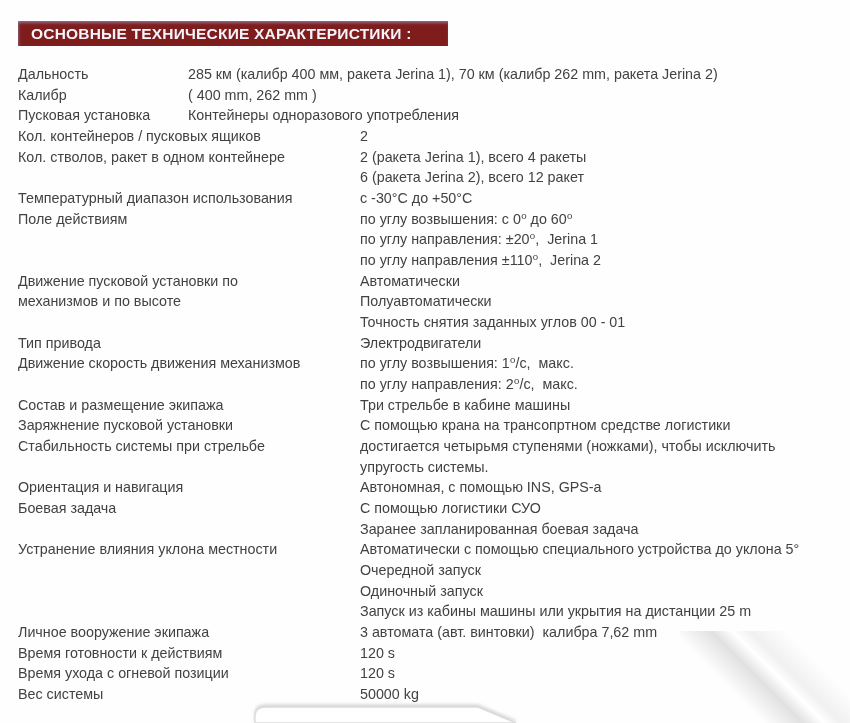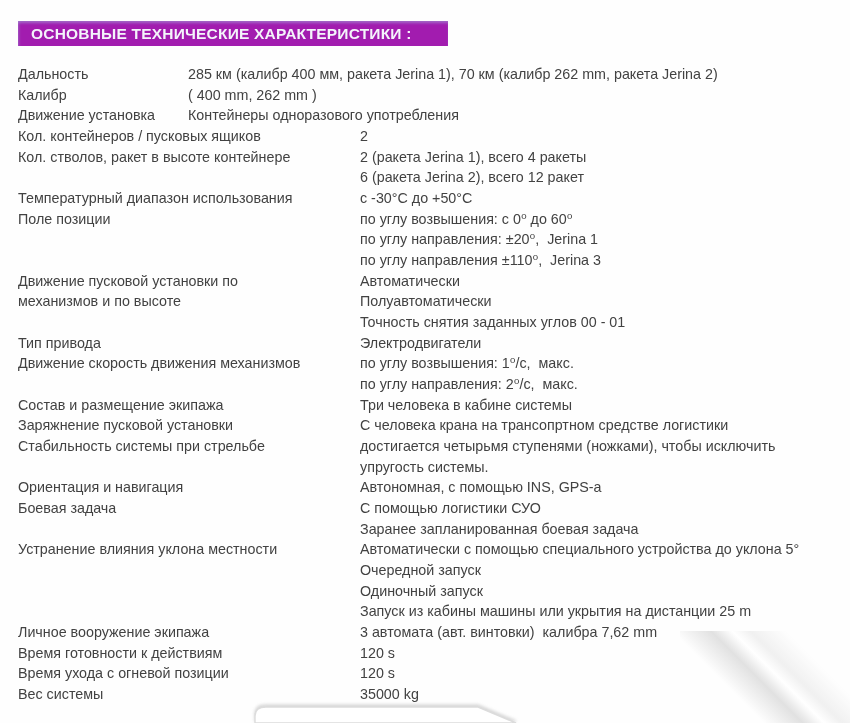--- a/index.html
+++ b/index.html
@@ -12,21 +12,21 @@
     position: relative;
     width: 850px; height: 723px;
     background: #fefefe;
     overflow: hidden;
   }
   
   .header-bar {
     position: absolute;
     left: 18px; top: 21px;
     width: 430px; height: 25px;
-    background: #a21caf;
+    background: #7f1d1d;
     box-shadow: inset 0 3px 3px -1px rgba(160,170,220,0.55),
                 inset 3px 0 3px -2px rgba(160,170,220,0.40);
     display: flex;
     align-items: center;
   }
   .header-bar .title {
     color: #f4f4fb;
     font-size: 15.5px;
     font-weight: bold;
     letter-spacing: 0.2px;
@@ -85,49 +85,49 @@
 
 <div class="page">
 
   <div class="header-bar">
     <span class="title">ОСНОВНЫЕ ТЕХНИЧЕСКИЕ ХАРАКТЕРИСТИКИ :</span>
   </div>
 
   <div class="specs">
       <div class="row"><span class="lbl">Дальность</span><span class="val near">285 км (калибр 400 мм, ракета Jerina 1), 70 км (калибр 262 mm, ракета Jerina 2)</span></div>
       <div class="row"><span class="lbl">Калибр</span><span class="val near">( 400 mm, 262 mm )</span></div>
-      <div class="row"><span class="lbl">Движение установка</span><span class="val near">Контейнеры одноразового употребления</span></div>
+      <div class="row"><span class="lbl">Пусковая установка</span><span class="val near">Контейнеры одноразового употребления</span></div>
       <div class="row"><span class="lbl">Кол. контейнеров / пусковых ящиков</span><span class="val far">2</span></div>
-      <div class="row"><span class="lbl">Кол. стволов, ракет в высоте контейнере</span><span class="val far">2 (ракета Jerina 1), всего 4 ракеты</span></div>
+      <div class="row"><span class="lbl">Кол. стволов, ракет в одном контейнере</span><span class="val far">2 (ракета Jerina 1), всего 4 ракеты</span></div>
       <div class="row"><span class="lbl"></span><span class="val far">6 (ракета Jerina 2), всего 12 ракет</span></div>
       <div class="row"><span class="lbl">Температурный диапазон использования</span><span class="val far">с -30°C до +50°C</span></div>
-      <div class="row"><span class="lbl">Поле позиции</span><span class="val far">по углу возвышения: с 0⁰ до 60⁰</span></div>
+      <div class="row"><span class="lbl">Поле действиям</span><span class="val far">по углу возвышения: с 0⁰ до 60⁰</span></div>
       <div class="row"><span class="lbl"></span><span class="val far">по углу направления: ±20⁰,  Jerina 1</span></div>
-      <div class="row"><span class="lbl"></span><span class="val far">по углу направления ±110⁰,  Jerina 3</span></div>
+      <div class="row"><span class="lbl"></span><span class="val far">по углу направления ±110⁰,  Jerina 2</span></div>
       <div class="row"><span class="lbl">Движение пусковой установки по</span><span class="val far">Автоматически</span></div>
       <div class="row"><span class="lbl">механизмов и по высоте</span><span class="val far">Полуавтоматически</span></div>
       <div class="row"><span class="lbl"></span><span class="val far">Точность снятия заданных углов 00 - 01</span></div>
       <div class="row"><span class="lbl">Тип привода</span><span class="val far">Электродвигатели</span></div>
       <div class="row"><span class="lbl">Движение скорость движения механизмов</span><span class="val far">по углу возвышения: 1⁰/с,  макс.</span></div>
       <div class="row"><span class="lbl"></span><span class="val far">по углу направления: 2⁰/с,  макс.</span></div>
-      <div class="row"><span class="lbl">Состав и размещение экипажа</span><span class="val far">Три человека в кабине системы</span></div>
-      <div class="row"><span class="lbl">Заряжнение пусковой установки</span><span class="val far">С человека крана на трансопртном средстве логистики</span></div>
+      <div class="row"><span class="lbl">Состав и размещение экипажа</span><span class="val far">Три стрельбе в кабине машины</span></div>
+      <div class="row"><span class="lbl">Заряжнение пусковой установки</span><span class="val far">С помощью крана на трансопртном средстве логистики</span></div>
       <div class="row"><span class="lbl">Стабильность системы при стрельбе</span><span class="val far">достигается четырьмя ступенями (ножками), чтобы исключить</span></div>
       <div class="row"><span class="lbl"></span><span class="val far">упругость системы.</span></div>
       <div class="row"><span class="lbl">Ориентация и навигация</span><span class="val far">Автономная, с помощью INS, GPS-a</span></div>
       <div class="row"><span class="lbl">Боевая задача</span><span class="val far">С помощью логистики СУО</span></div>
       <div class="row"><span class="lbl"></span><span class="val far">Заранее запланированная боевая задача</span></div>
       <div class="row"><span class="lbl">Устранение влияния уклона местности</span><span class="val far">Автоматически с помощью специального устройства до уклона 5°</span></div>
       <div class="row"><span class="lbl"></span><span class="val far">Очередной запуск</span></div>
       <div class="row"><span class="lbl"></span><span class="val far">Одиночный запуск</span></div>
       <div class="row"><span class="lbl"></span><span class="val far">Запуск из кабины машины или укрытия на дистанции 25 m</span></div>
       <div class="row"><span class="lbl">Личное вооружение экипажа</span><span class="val far">3 автомата (авт. винтовки)  калибра 7,62 mm</span></div>
       <div class="row"><span class="lbl">Время готовности к действиям</span><span class="val far">120 s</span></div>
       <div class="row"><span class="lbl">Время ухода с огневой позиции</span><span class="val far">120 s</span></div>
-      <div class="row"><span class="lbl">Вес системы</span><span class="val far">35000 kg</span></div>
+      <div class="row"><span class="lbl">Вес системы</span><span class="val far">50000 kg</span></div>
     </div>
 
   <svg class="bottom-card" viewBox="0 0 850 29" xmlns="http://www.w3.org/2000/svg">
     <path d="M 255 29 L 255 22 Q 255 13 266 13 L 478 13 L 516 29 Z" fill="#ffffff" stroke="#dcdcdc" stroke-width="1.4" style="filter: drop-shadow(0 -1.5px 1.5px rgba(120,120,120,0.28));"></path>
   </svg>
 
   <div class="gloss"></div>
 
 </div>
 

